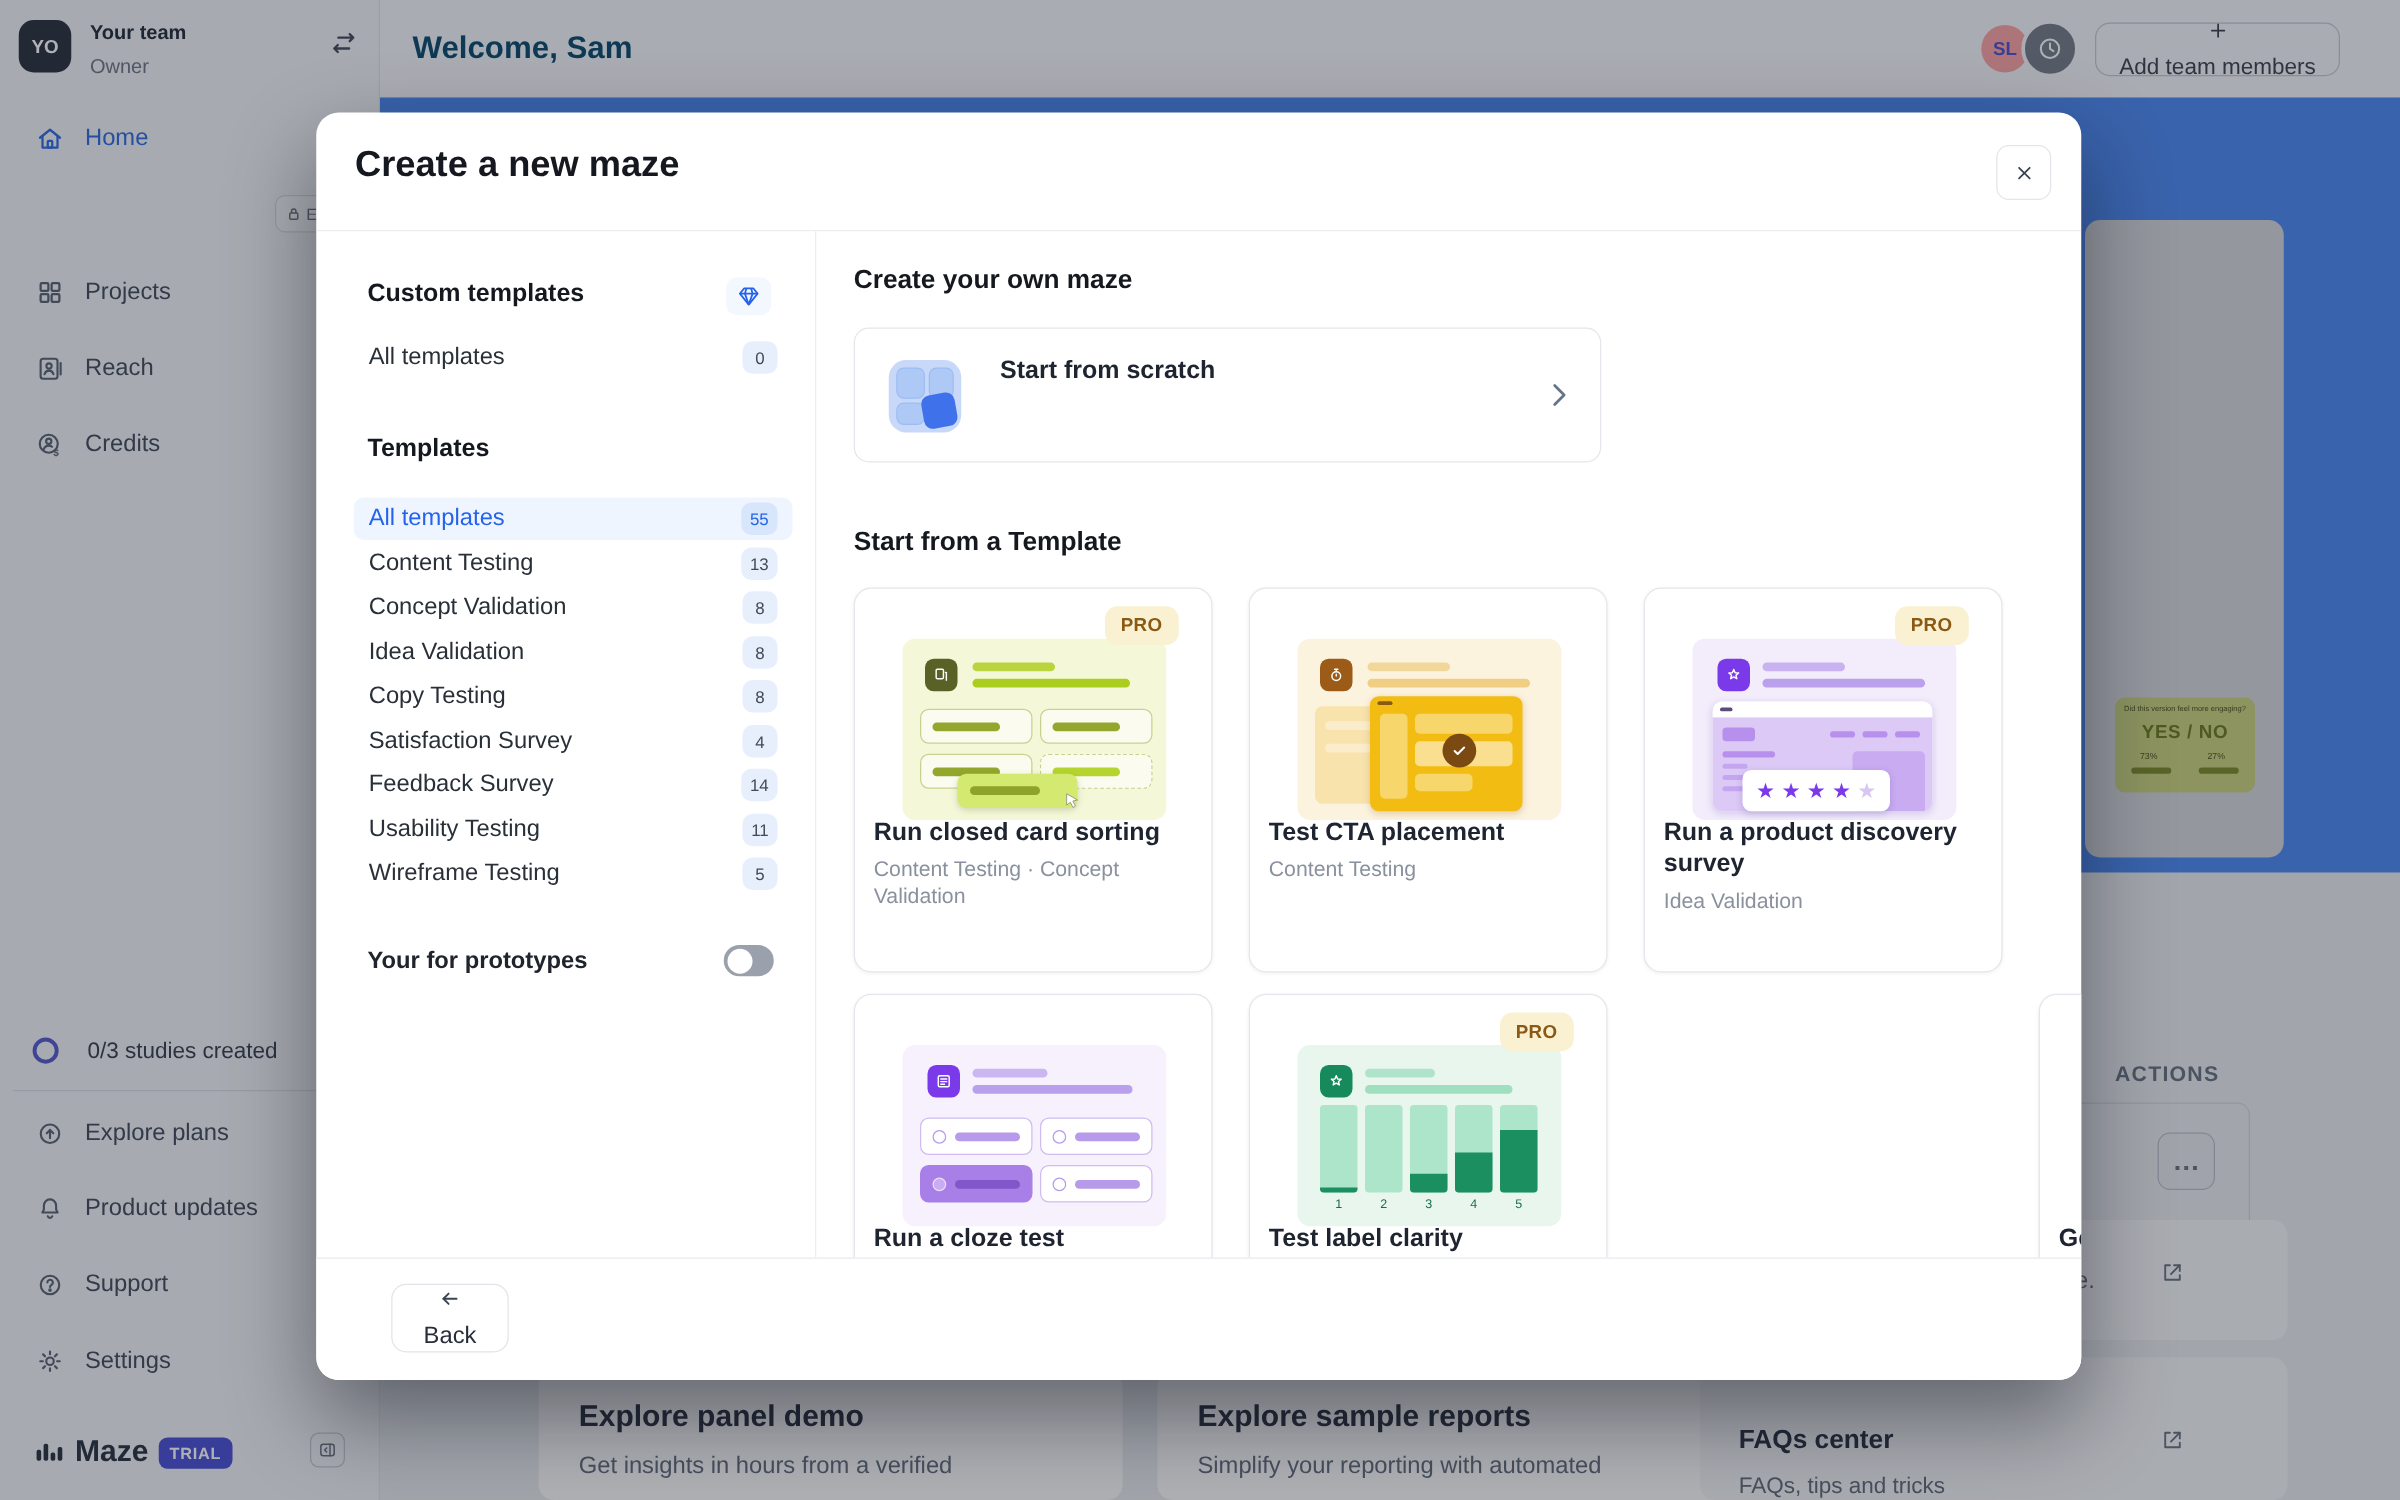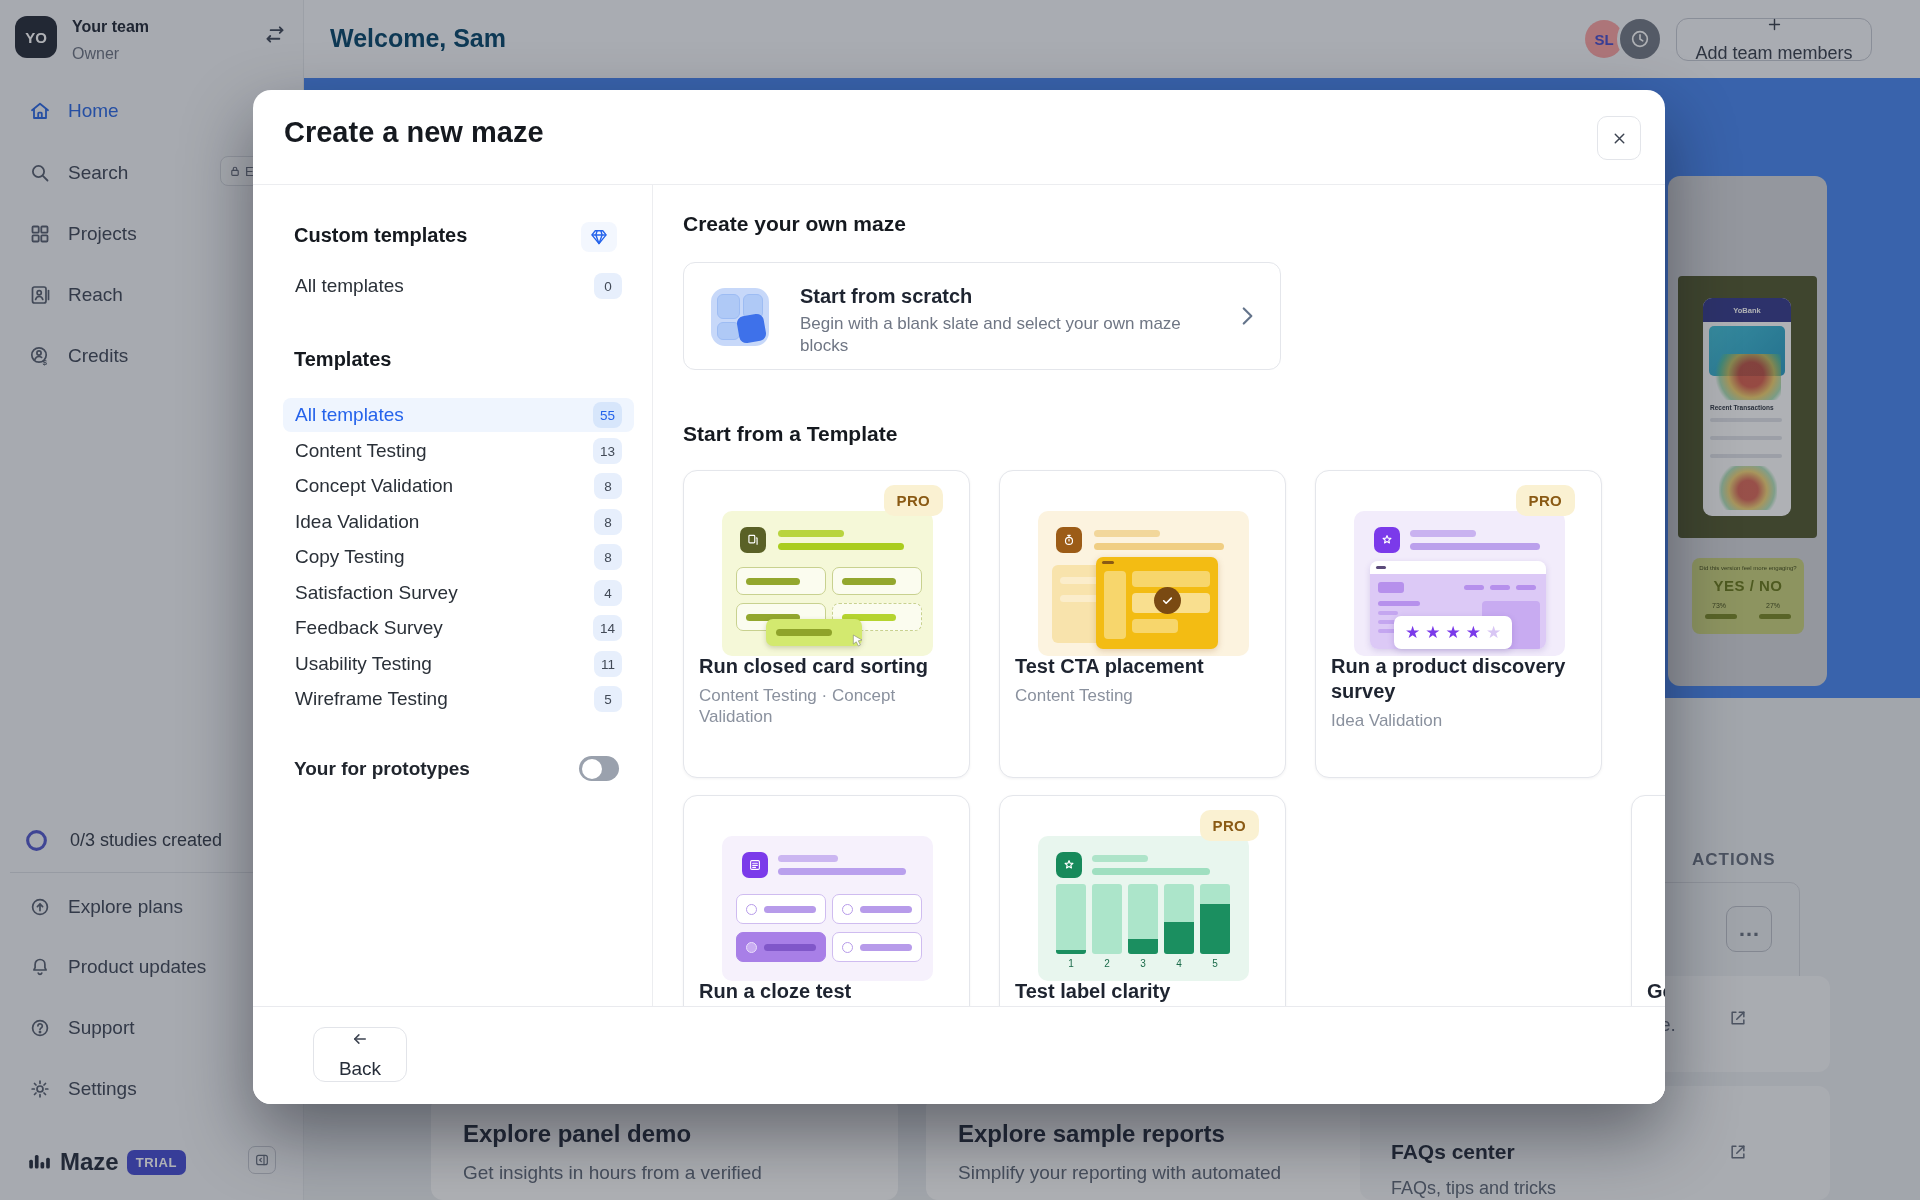--- a/index.html
+++ b/index.html
@@ -65,29 +65,20 @@
     <div class="nav-row active" style="top:92px">
       <span class="ic">
           <svg width="24" height="24" viewBox="0 0 24 24" fill="none" stroke="currentColor" stroke-width="1.8" stroke-linecap="round" stroke-linejoin="round">
             <path d="M4 11.2 12 4.8l8 6.4"></path>
             <path d="M6 9.8V19h12V9.8"></path>
             <rect x="10.2" y="13.6" width="3.6" height="5.4" rx="0.8"></rect>
           </svg>
         </span>
       <span>Home</span>
     </div>
-    <div class="nav-row" style="top:154px">
-      <span class="ic">
-          <svg width="24" height="24" viewBox="0 0 24 24" fill="none" stroke="currentColor" stroke-width="1.8" stroke-linecap="round">
-            <circle cx="10.5" cy="10.5" r="5.6"></circle>
-            <path d="m14.9 14.9 4.6 4.6"></path>
-          </svg>
-        </span>
-      <span>Search</span>
-    </div>
     <div class="abs" style="left:220px;top:156px;width:46px;height:30px;border:1px solid #D7DAE0;background:#F8F9FB;border-radius:8px;display:flex;align-items:center;gap:3px;padding:0 7px;color:#6B7280;">
       <span>
           <svg width="14" height="14" viewBox="0 0 24 24" fill="none" stroke="currentColor" stroke-width="2">
             <rect x="6.5" y="11" width="11" height="8.5" rx="1.5"></rect>
             <path d="M9 11V8.5a3 3 0 0 1 6 0V11"></path>
           </svg>
         </span>
       <span style="font-size:13px;">E</span>
     </div>
     <div class="nav-row" style="top:215px">
@@ -208,32 +199,20 @@
           <svg width="17" height="17" viewBox="0 0 24 24" fill="none" stroke="currentColor" stroke-width="2" stroke-linecap="round">
             <path d="M12 5v14M5 12h14"></path>
           </svg>
         </span>
       <span>Add team members</span>
     </button>
   </header>
 
   <div class="banner">
     <div class="abs" style="left:1364px;top:98px;width:159px;height:510px;background:#D6D8DD;border-radius:12px;">
-      <div class="abs" style="left:10px;top:100px;width:139px;height:262px;background:#555B33;border-radius:4px;">
-        <div class="abs" style="left:25px;top:22px;width:88px;height:218px;background:#fff;border-radius:9px;overflow:hidden;">
-          <div class="abs" style="left:0;top:0;width:88px;height:24px;background:#3B3F8F;color:#fff;font-size:7.5px;font-weight:700;display:flex;align-items:center;justify-content:center;">YoBank</div>
-          <div class="abs" style="left:6px;top:28px;width:76px;height:50px;border-radius:5px;background:linear-gradient(135deg,#49C6DE,#2D9FC4);"></div>
-          <div class="abs" style="left:12px;top:56px;width:66px;height:46px;background:radial-gradient(circle at 55% 45%, rgba(211,72,52,.85) 0 28%, rgba(238,196,66,.75) 52%, rgba(110,199,125,.55) 72%, rgba(110,199,125,0) 82%);"></div>
-          <div class="abs" style="left:7px;top:106px;font-size:6.5px;font-weight:700;color:#333A46;">Recent Transactions</div>
-          <div class="abs" style="left:7px;top:120px;width:72px;height:4px;border-radius:2px;background:#E2E4EA;"></div>
-          <div class="abs" style="left:7px;top:138px;width:72px;height:4px;border-radius:2px;background:#E2E4EA;"></div>
-          <div class="abs" style="left:7px;top:156px;width:72px;height:4px;border-radius:2px;background:#E2E4EA;"></div>
-          <div class="abs" style="left:16px;top:168px;width:58px;height:44px;background:radial-gradient(circle at 50% 55%, rgba(211,72,52,.8) 0 26%, rgba(238,196,66,.7) 50%, rgba(110,199,125,.5) 70%, rgba(110,199,125,0) 80%);"></div>
-        </div>
-      </div>
       <div class="abs" style="left:24px;top:382px;width:112px;height:76px;background:#CBD37E;border-radius:8px;">
         <div class="abs" style="left:0;top:7px;width:112px;text-align:center;font-size:6px;color:#4A5220;">Did this version feel more engaging?</div>
         <div class="abs" style="left:0;top:19px;width:112px;text-align:center;font-size:15px;font-weight:800;color:#6D7C1E;letter-spacing:.5px;">YES / NO</div>
         <div class="abs" style="left:20px;top:44px;font-size:7px;color:#4A5220;">73%</div>
         <div class="abs" style="left:74px;top:44px;font-size:7px;color:#4A5220;">27%</div>
         <div class="abs" style="left:13px;top:56px;width:32px;height:5px;border-radius:3px;background:#7D8B2A;"></div>
         <div class="abs" style="left:67px;top:56px;width:32px;height:5px;border-radius:3px;background:#7D8B2A;"></div>
       </div>
     </div>
   </div>
@@ -348,21 +327,20 @@
     <div class="abs" style="left:430px;top:122px;font-size:21px;font-weight:700;color:#15191F;">Create your own maze</div>
 
     <div class="abs" style="left:430px;top:172px;width:598px;height:108px;border:1px solid #E4E6EB;border-radius:12px;cursor:pointer;">
       <div class="abs" style="left:27px;top:25px;width:58px;height:58px;border-radius:14px;background:#C7D8F9;overflow:hidden;">
         <div class="abs" style="left:6px;top:6px;width:23px;height:25px;background:#AFC9F6;border:1px solid #9DBCF3;border-radius:6px;"></div>
         <div class="abs" style="left:32px;top:6px;width:20px;height:25px;background:#AFC9F6;border:1px solid #9DBCF3;border-radius:6px;"></div>
         <div class="abs" style="left:6px;top:34px;width:23px;height:18px;background:#AFC9F6;border:1px solid #9DBCF3;border-radius:6px;"></div>
         <div class="abs" style="left:27px;top:27px;width:27px;height:27px;background:#3E71EA;border-radius:7px;transform:rotate(-10deg);"></div>
       </div>
       <div class="abs" style="left:116px;top:22px;font-size:20px;font-weight:700;color:#1E2430;">Start from scratch</div>
-      <div class="abs" style="left:116px;top:50px;width:430px;font-size:17px;line-height:22px;color:#6F7684;">Begin with a blank slate and select your own maze blocks</div>
       <div class="abs" style="left:550px;top:40px;color:#64748B;">
         <svg width="26" height="26" viewBox="0 0 24 24" fill="none" stroke="currentColor" stroke-width="2" stroke-linecap="round" stroke-linejoin="round">
             <path d="m9 5 7 7-7 7"></path>
           </svg>
       </div>
     </div>
 
     <div class="abs" style="left:430px;top:332px;font-size:21px;font-weight:700;color:#15191F;">Start from a Template</div>
 
     <div class="tcard" style="left:430px;top:380px;">

